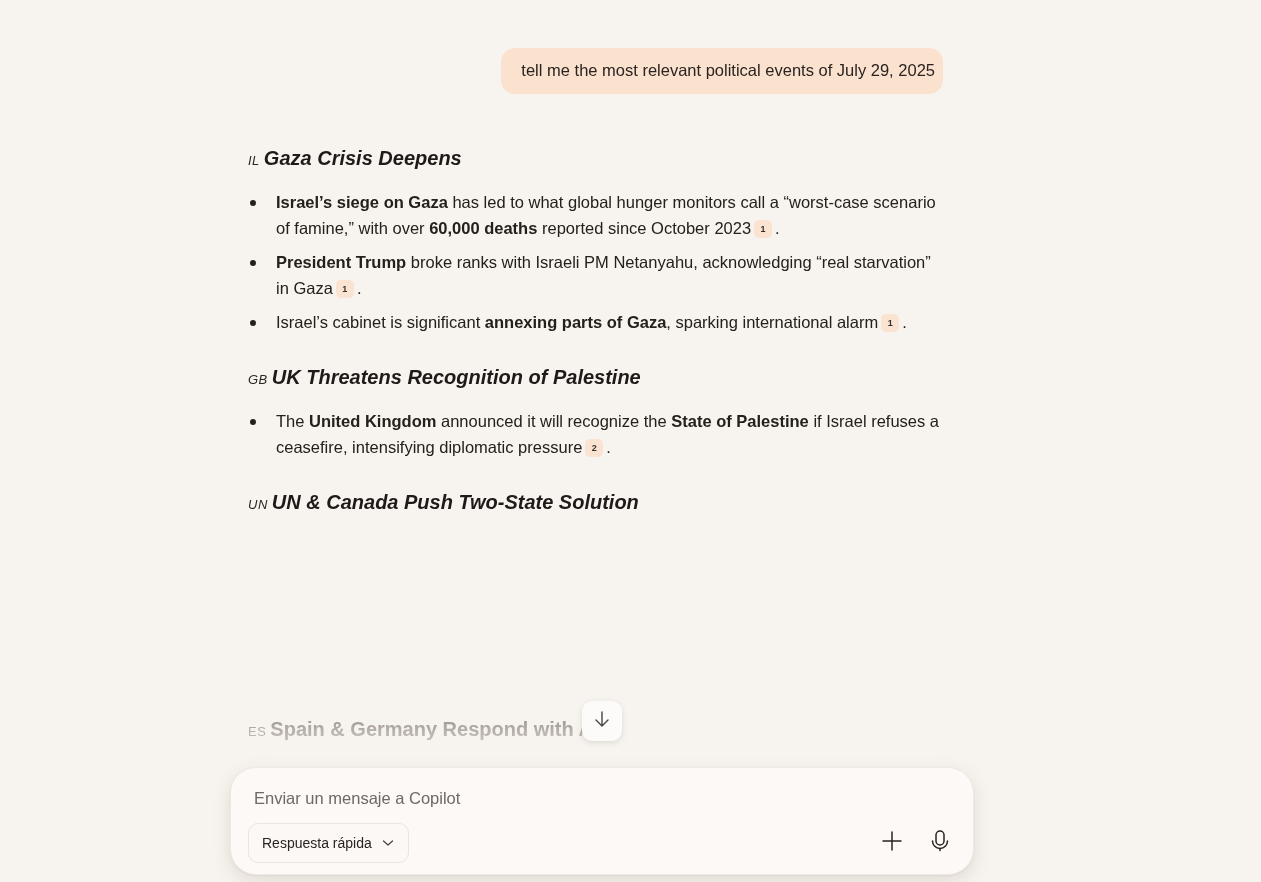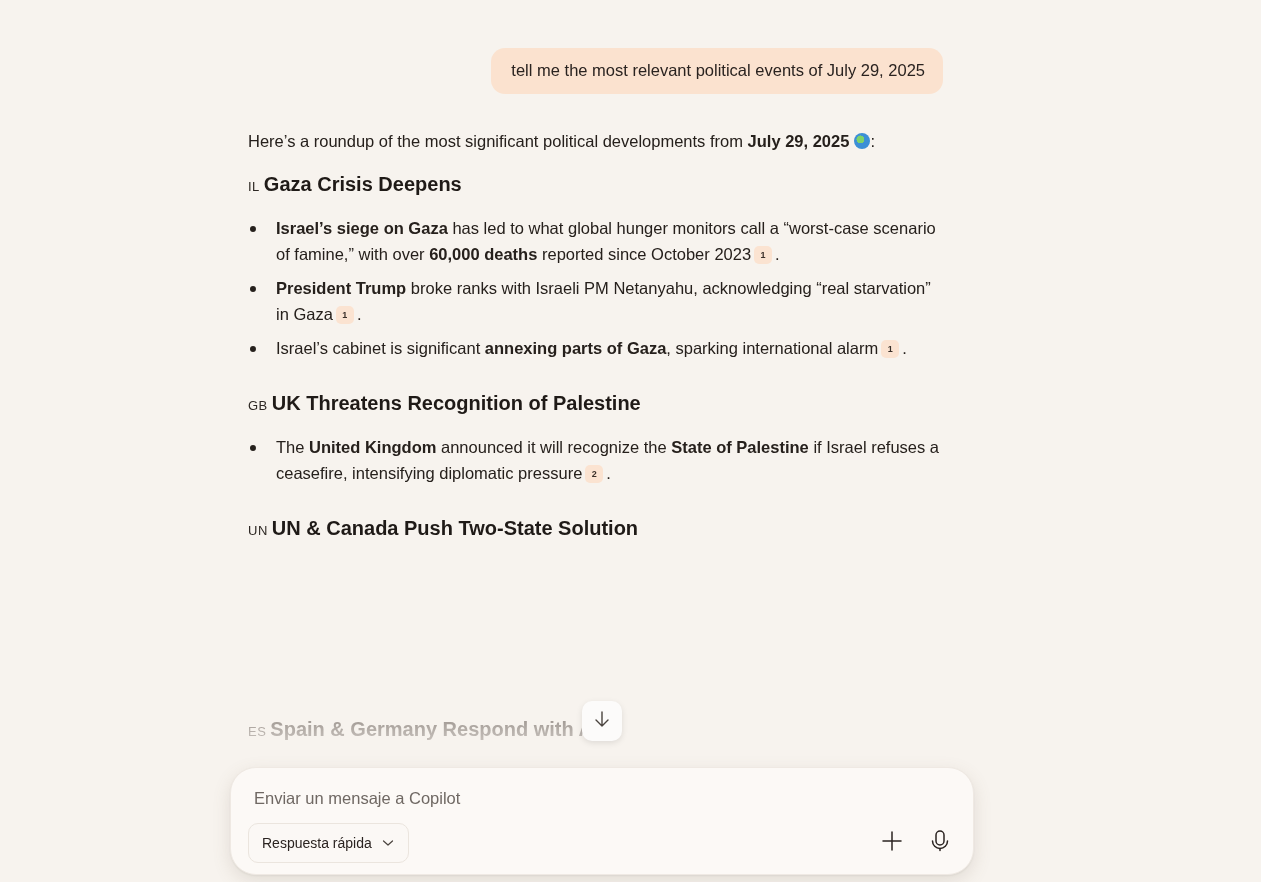--- a/index.html
+++ b/index.html
@@ -15,21 +15,21 @@
   .page { position: relative; width: 1261px; height: 882px; }
 
   .user-msg-row {
     position: absolute;
     top: 48px;
     right: 318px;
   }
   .user-bubble {
     background: #fbe2cf;
     border-radius: 14px;
-    padding: 13px 18px 14px 20px;
+    padding: 13px 8px 14px 20px;
     font-size: 16.5px;
     color: #2a2320;
     white-space: nowrap;
   }
 
   .response {
     position: absolute;
     left: 248px;
     top: 128px;
     width: 700px;
@@ -44,23 +44,24 @@
     width: 16px; height: 16px;
     border-radius: 50%;
     background: radial-gradient(circle at 40% 40%, #7ed36a 0 28%, #3c8fd6 30% 100%);
     vertical-align: -2px;
     margin-left: 5px;
   }
 
   .section-title {
     font-size: 20px;
     font-weight: bold;
-    margin: 0 0 14px 0;
+    margin: 16px 0 14px 0;
     line-height: 28px;
     color: #1f1a17;
+    font-style: italic;
   }
   .flag-code {
     font-size: 13px;
     font-weight: normal;
     letter-spacing: 0.5px;
     color: #2d2723;
     margin-right: 4px;
   }
 
   ul.bullets {
@@ -190,21 +191,20 @@
 </head>
 <body>
 
 <div class="page">
 
   <div class="user-msg-row">
     <div class="user-bubble">tell me the most relevant political events of July 29, 2025</div>
   </div>
 
   <div class="response">
-    <p class="intro"><span>Here’s a roundup of the most significant political developments from </span><b>July 29, 2025</b><span class="globe"></span><span>:</span></p>
 
     <div id="sections">
         <div class="section-title"><span class="flag-code">IL</span><span>Gaza Crisis Deepens</span></div>
         <ul class="bullets">
           <li><b>Israel’s siege on Gaza</b><span> has led to what global hunger monitors call a “worst-case scenario of famine,” with over </span><b>60,000 deaths</b><span> reported since October 2023</span><span class="cite">1</span><span>.</span></li>
           <li><b>President Trump</b><span> broke ranks with Israeli PM Netanyahu, acknowledging “real starvation” in Gaza</span><span class="cite">1</span><span>.</span></li>
           <li><span>Israel’s cabinet is significant </span><b>annexing parts of Gaza</b><span>, sparking international alarm</span><span class="cite">1</span><span>.</span></li>
         </ul>
         <div class="section-title"><span class="flag-code">GB</span><span>UK Threatens Recognition of Palestine</span></div>
         <ul class="bullets">

